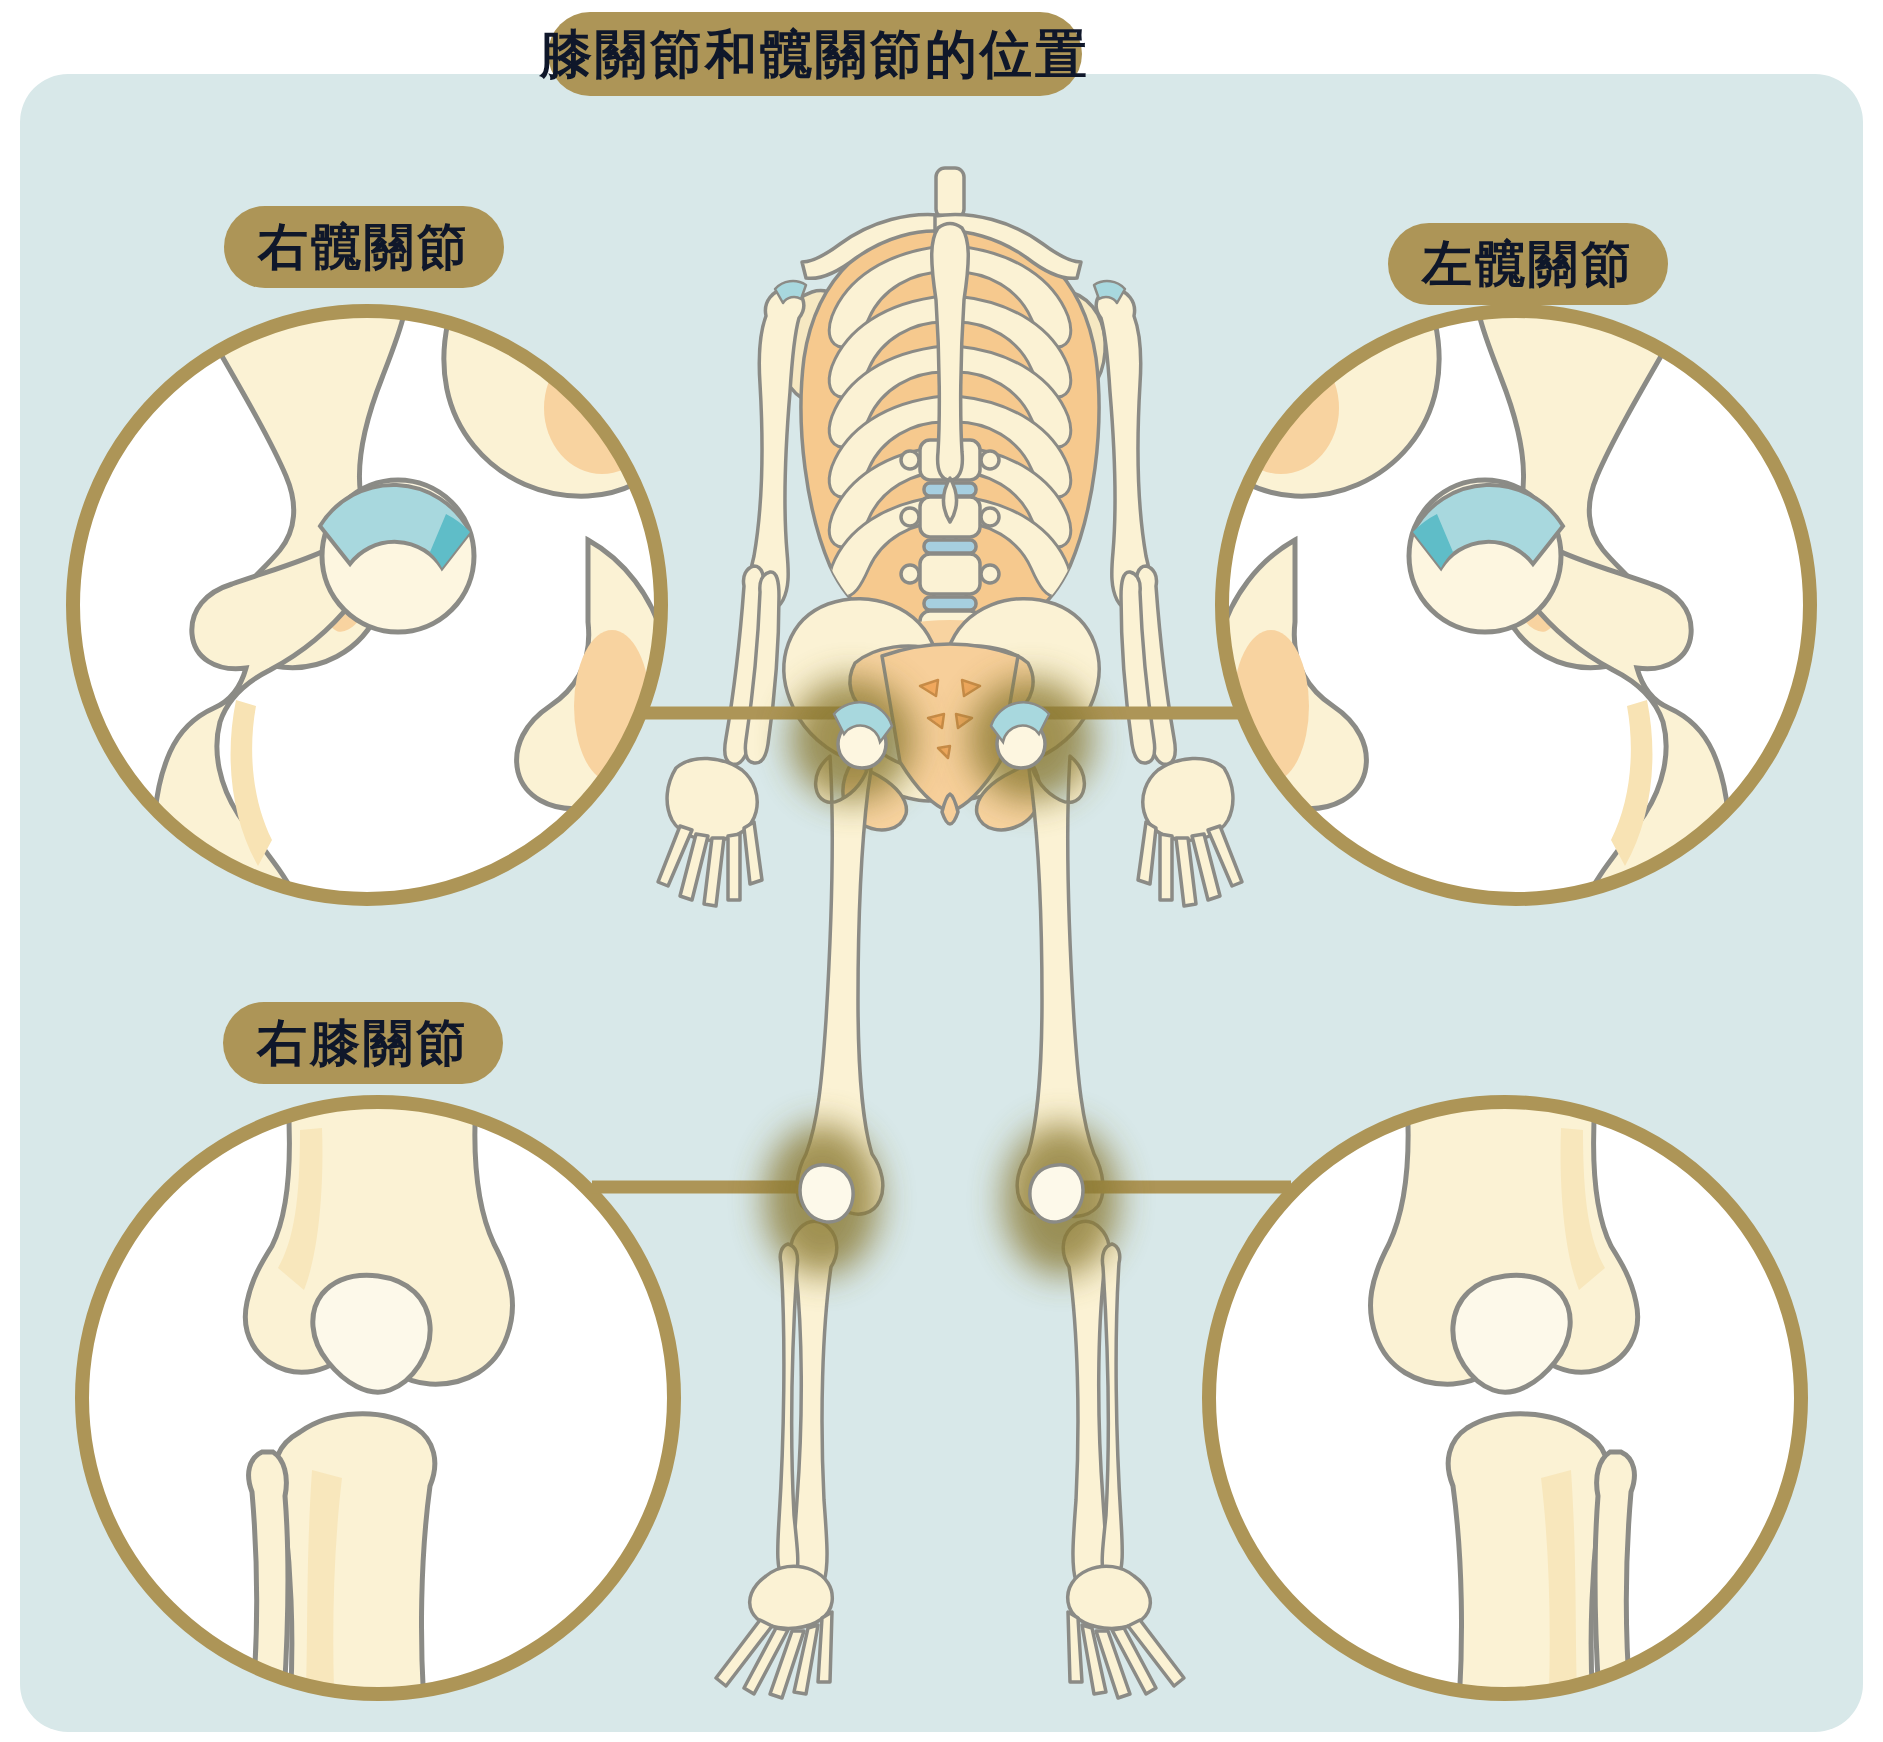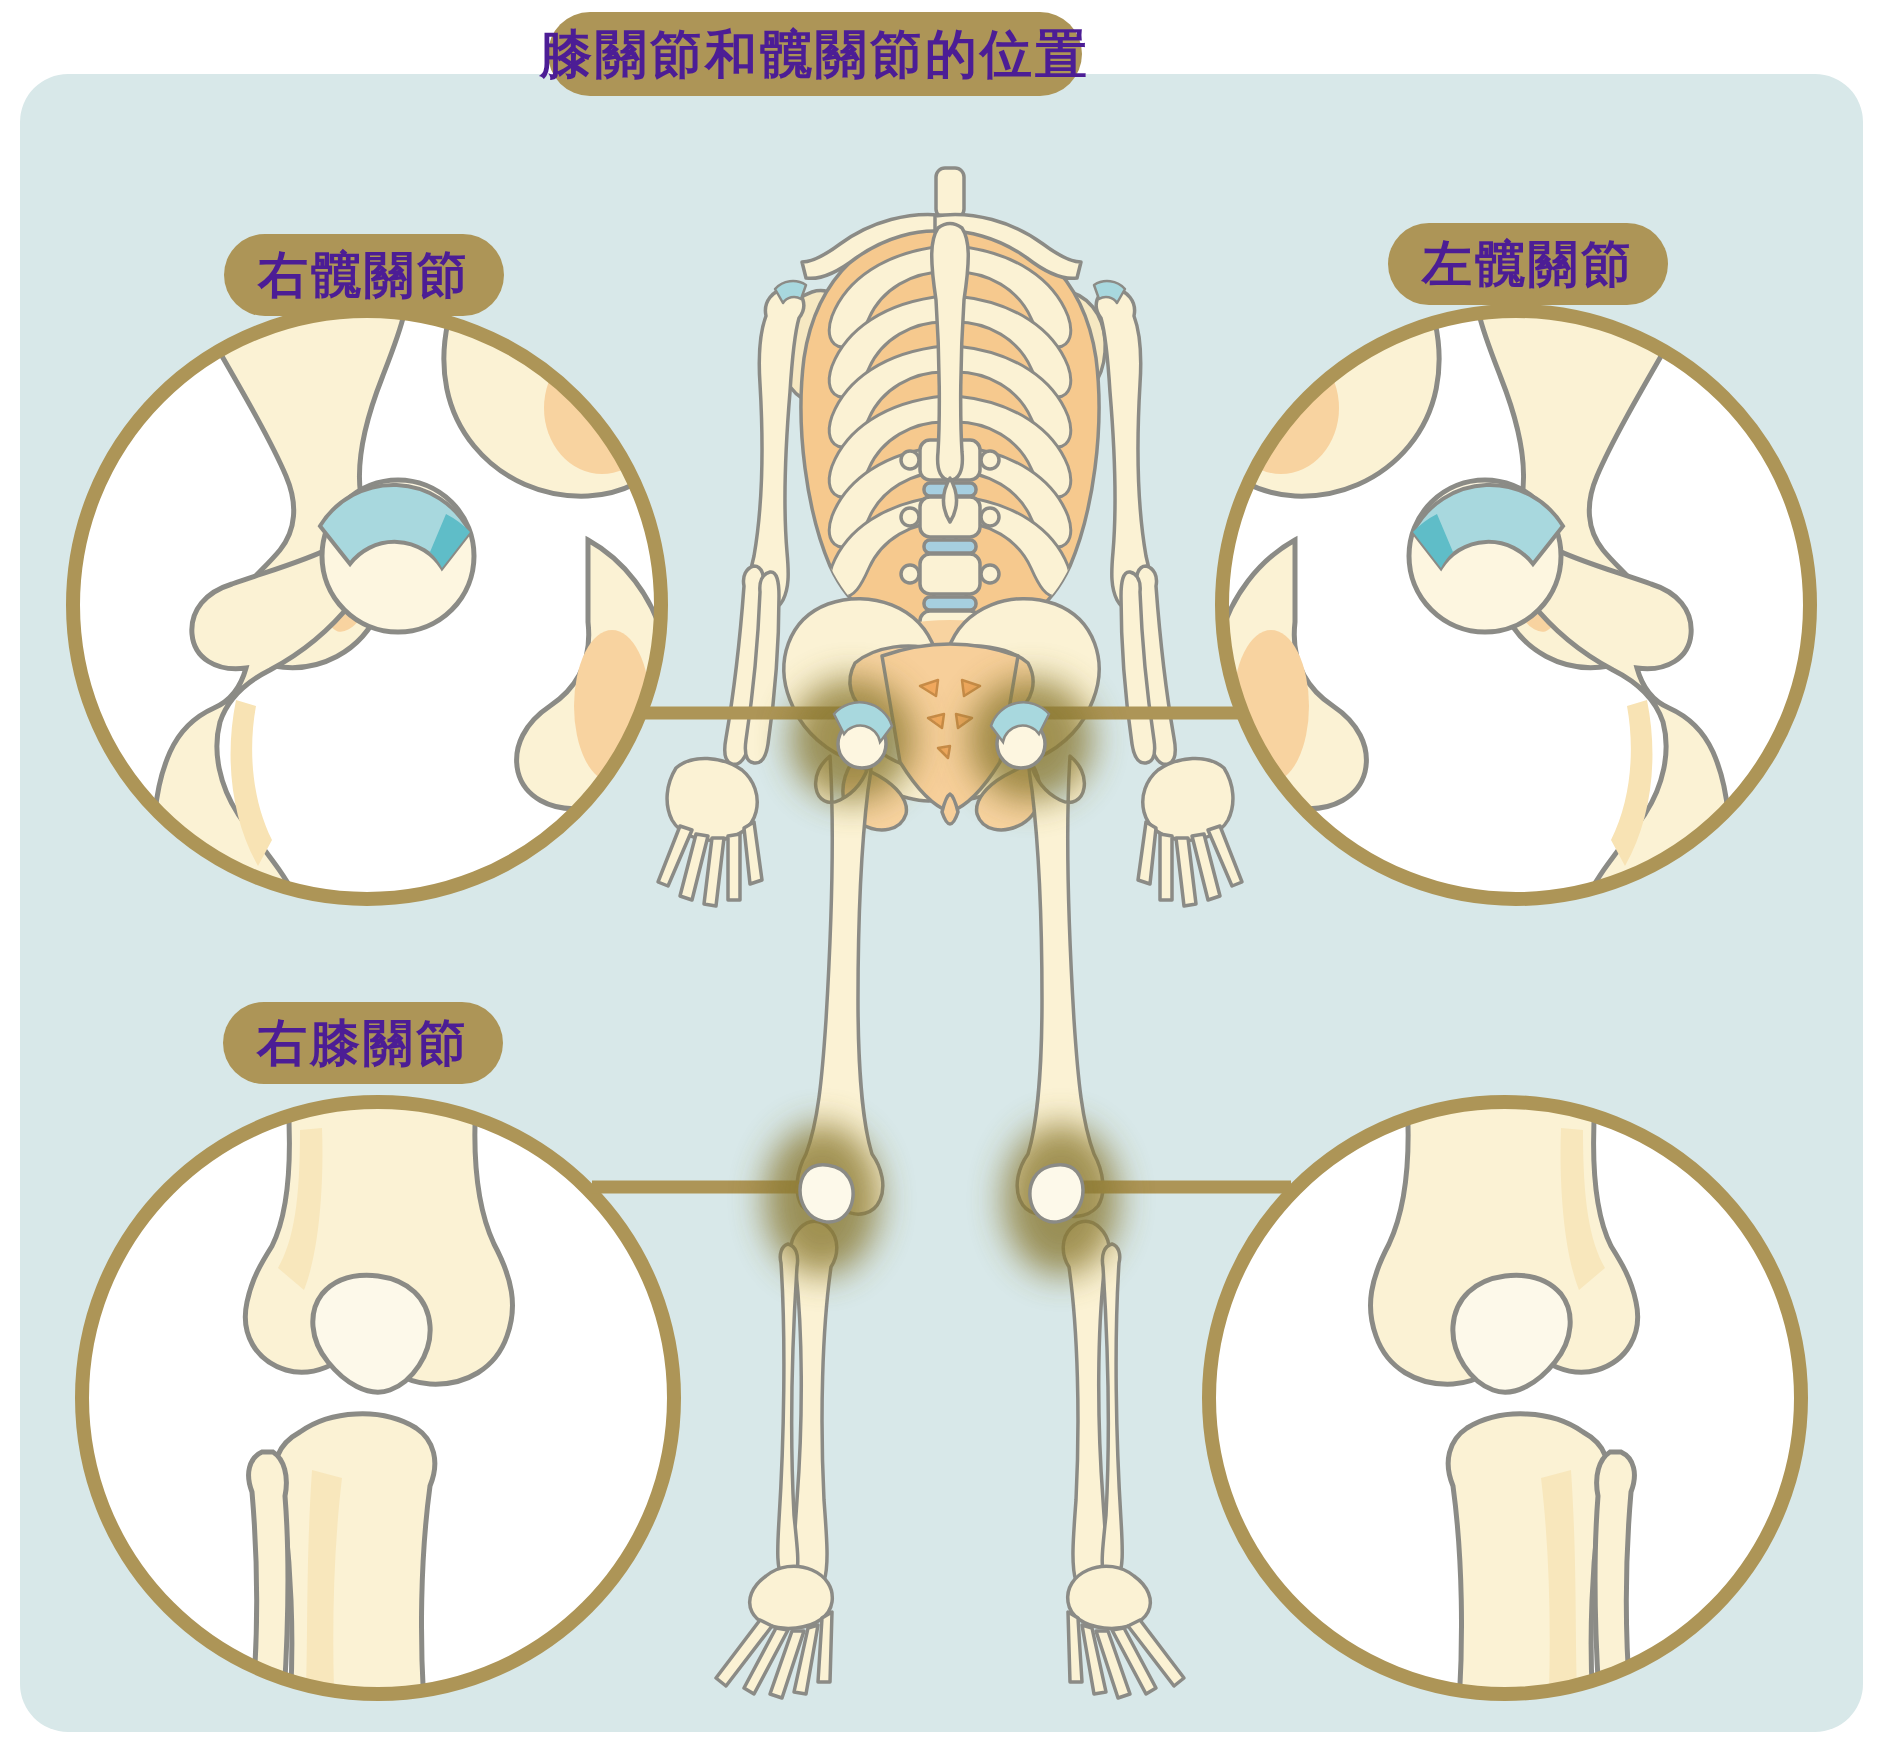--- a/index.html
+++ b/index.html
@@ -3,28 +3,28 @@
 <meta charset="utf-8">
 <style>
   html,body{margin:0;padding:0;}
   body{
     width:1883px;height:1742px;position:relative;background:#ffffff;
     font-family:"Liberation Sans","DejaVu Sans",sans-serif;overflow:hidden;
   }
   #stage{position:absolute;left:0;top:0;width:1883px;height:1742px;}
   svg{position:absolute;left:0;top:0;display:block;}
   .pill{
-    position:absolute;background:#ad9557;color:#4c1d95;
+    position:absolute;background:#ad9557;color:#0f172a;
     display:flex;align-items:center;justify-content:center;
     font-weight:bold;letter-spacing:3px;line-height:1;
     border-radius:44px;z-index:5;white-space:nowrap;
   }
   .pill.title{left:548px;top:12px;width:534px;height:84px;font-size:52px;}
   .pill.lbl{width:280px;height:82px;font-size:50px;border-radius:41px;}
-  .pill.hip-r{left:224px;top:206px;margin-top:28px;}
+  .pill.hip-r{left:224px;top:206px;}
   .pill.hip-l{left:1388px;top:206px;margin-top:17px;}
   .pill.knee-r{left:223px;top:1002px;}
   .pill.knee-l{left:1392px;top:1002px;}
 </style>
 </head>
 <body>
 
 <div id="stage">
 
 <svg width="1883" height="1742" viewBox="0 0 1883 1742">

